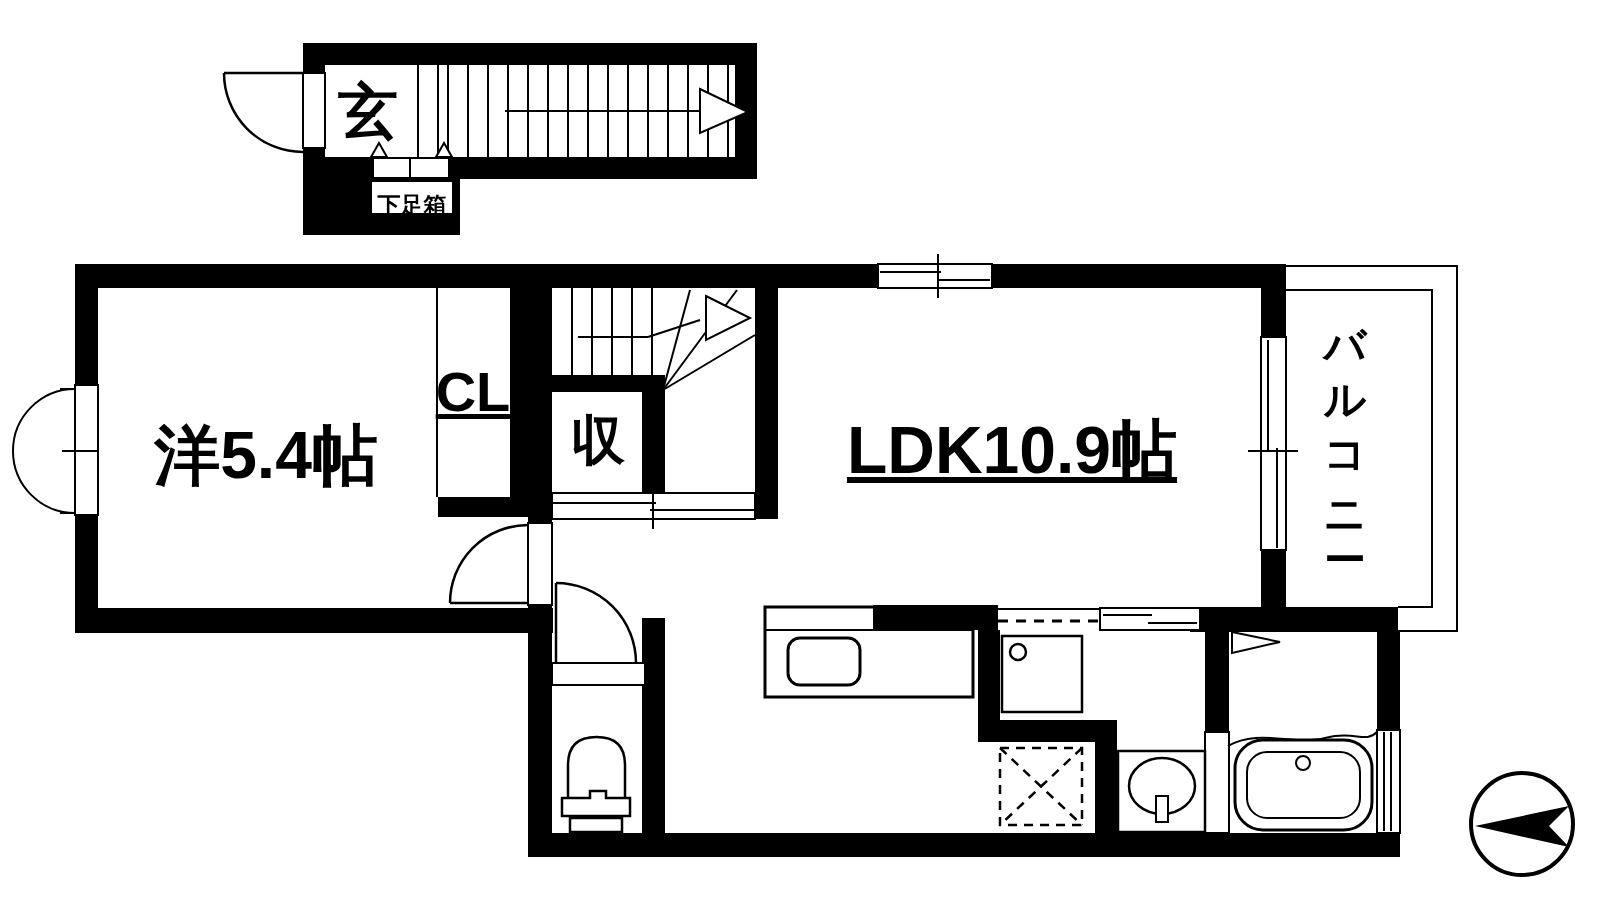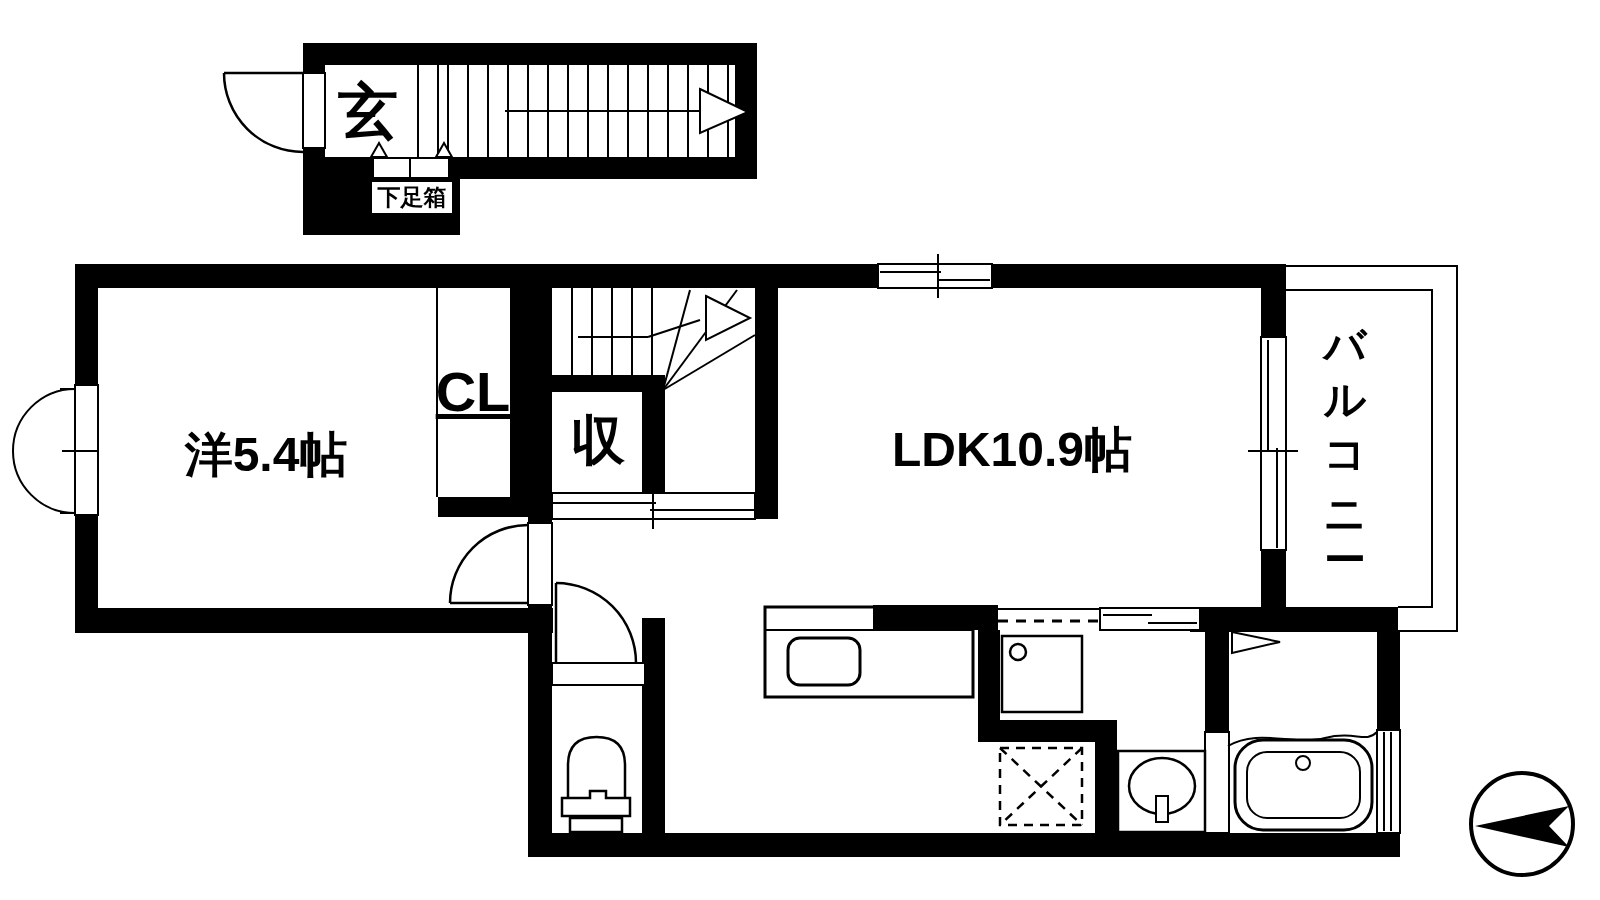--- a/index.html
+++ b/index.html
@@ -2,22 +2,22 @@
 <html><head>
 <meta charset="utf-8">
 <style>
   html,body{margin:0;padding:0;background:#fff;}
   #plan{position:relative;width:1600px;height:900px;background:#ffffff;overflow:hidden;
         font-family:"Liberation Sans", sans-serif;}
   #plan svg{position:absolute;left:0;top:0;}
   .lbl{position:absolute;transform:translate(-50%,-50%);color:#000;font-weight:bold;
        white-space:nowrap;line-height:1;}
   .lbl-genkan{font-size:60px;}
-  .lbl-shoebox{font-size:23px;font-weight:600;}
-  .lbl-room{font-size:48px;}
+  .lbl-shoebox{font-size:23px;font-weight:600;margin-top:8px;}
+  .lbl-room{font-size:66px;}
   .lbl-cl{font-size:56px;}
   .lbl-storage{font-size:54px;}
   .lbl-balcony{font-size:42px;letter-spacing:12px;writing-mode:vertical-rl;
        transform:translate(-50%,0);}
 </style>
 </head>
 <body>
 
 <div id="plan">
 <svg width="1600" height="900" viewBox="0 0 1600 900">
@@ -208,15 +208,15 @@
     <circle cx="1522" cy="824" r="51" fill="#fff" stroke="#000" stroke-width="4"></circle>
     <polygon points="1475,826 1569,806 1549,826 1569,847" fill="#000"></polygon>
   </g>
 </svg>
 
   <div class="lbl lbl-genkan" style="left:368px;top:112px;">玄</div>
   <div class="lbl lbl-shoebox" style="left:412px;top:197px;">下足箱</div>
   <div class="lbl lbl-room" style="left:266px;top:455px;">洋5.4帖</div>
   <div class="lbl lbl-cl" style="left:473px;top:392px;text-decoration:underline;">CL</div>
   <div class="lbl lbl-storage" style="left:598px;top:440px;">収</div>
-  <div class="lbl lbl-room" style="left:1012px;top:450px;">LDK10.9帖</div>
+  <div class="lbl lbl-room" style="left:1012px;top:450px;text-decoration:underline;">LDK10.9帖</div>
   <div class="lbl lbl-balcony" style="left:1345px;top:298px;">バルコニー</div>
 </div>
 
 </body></html>

